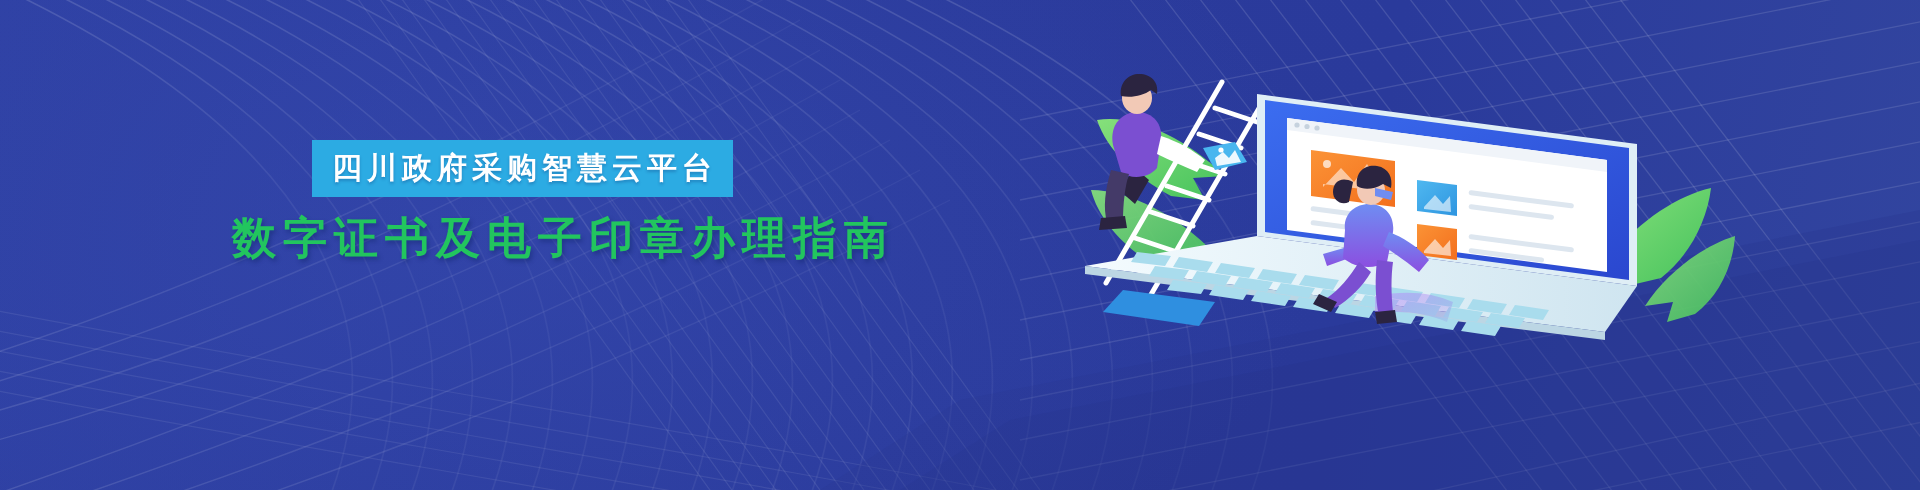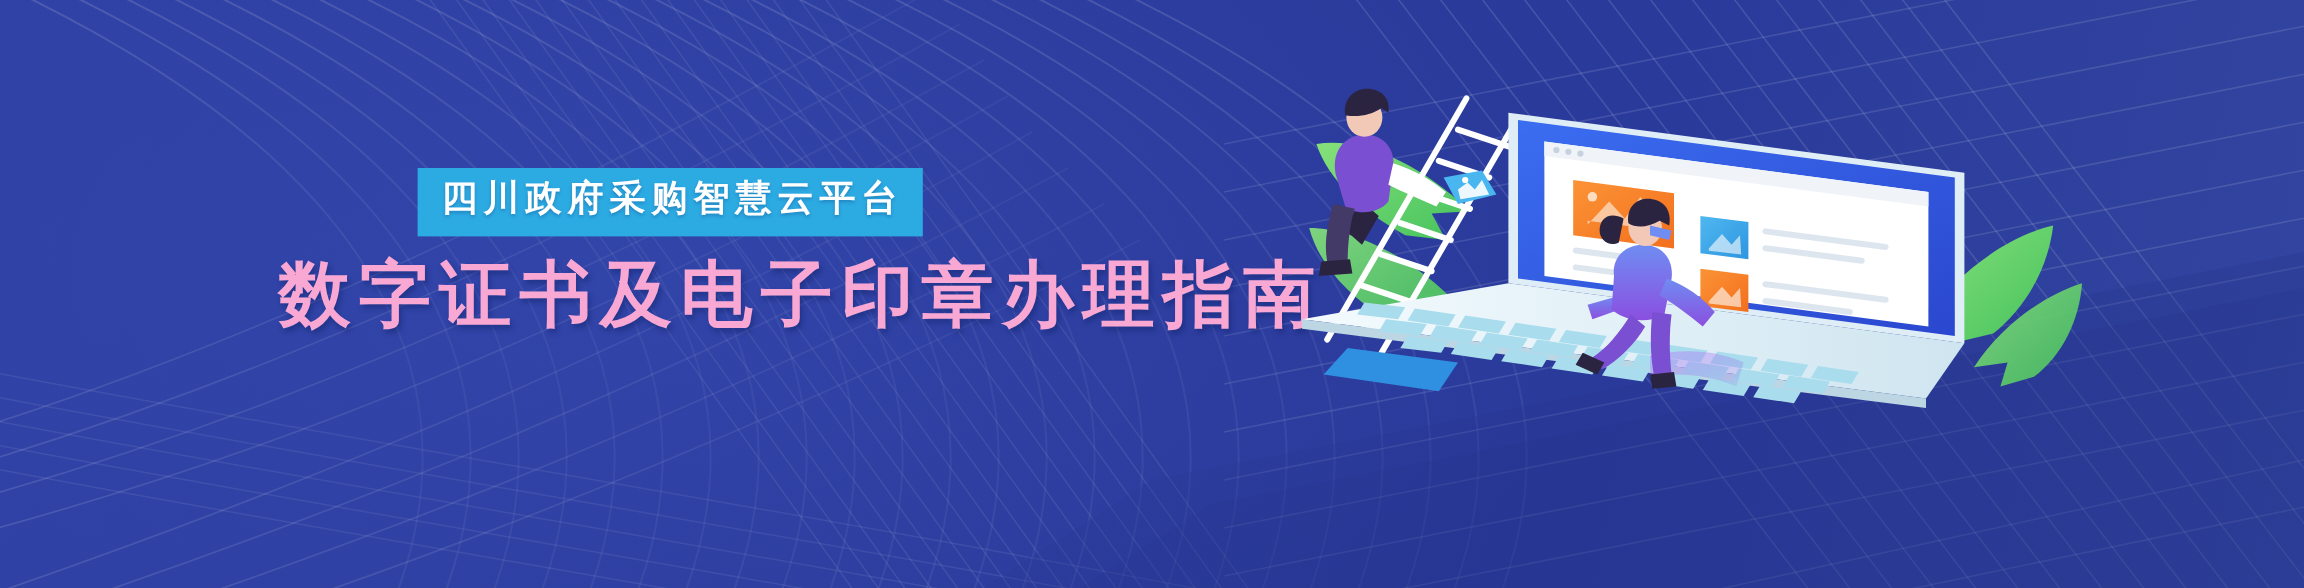--- a/index.html
+++ b/index.html
@@ -42,40 +42,39 @@
   
   .text-block {
     position: absolute;
     left: 232px;
     top: 140px;
     width: 860px;
   }
 
   .subtitle-wrap {
     display: block;
-    margin-left: 116px;
-    font-family: Liberation Mono, monospace;
+    margin-left: 80px;
   }
   .subtitle-badge {
     display: inline-block;
     background: #2cabe3;
     color: #ffffff;
     font-size: 30px;
     font-weight: bold;
     letter-spacing: 5px;
     line-height: 1;
     padding: 13px 16px 14px 20px;
     white-space: nowrap;
     text-shadow: 0 2px 3px rgba(10,40,110,0.30);
   }
 
   .main-title {
     margin-top: 17px;
-    color: #f9a8d4;
-    font-size: 60px;
+    color: #22c55e;
+    font-size: 44px;
     font-weight: bold;
     letter-spacing: 7px;
     line-height: 1.08;
     white-space: nowrap;
     text-shadow: 2px 3px 4px rgba(15,35,105,0.45);
   }
 
   
   .illustration {
     position: absolute;

